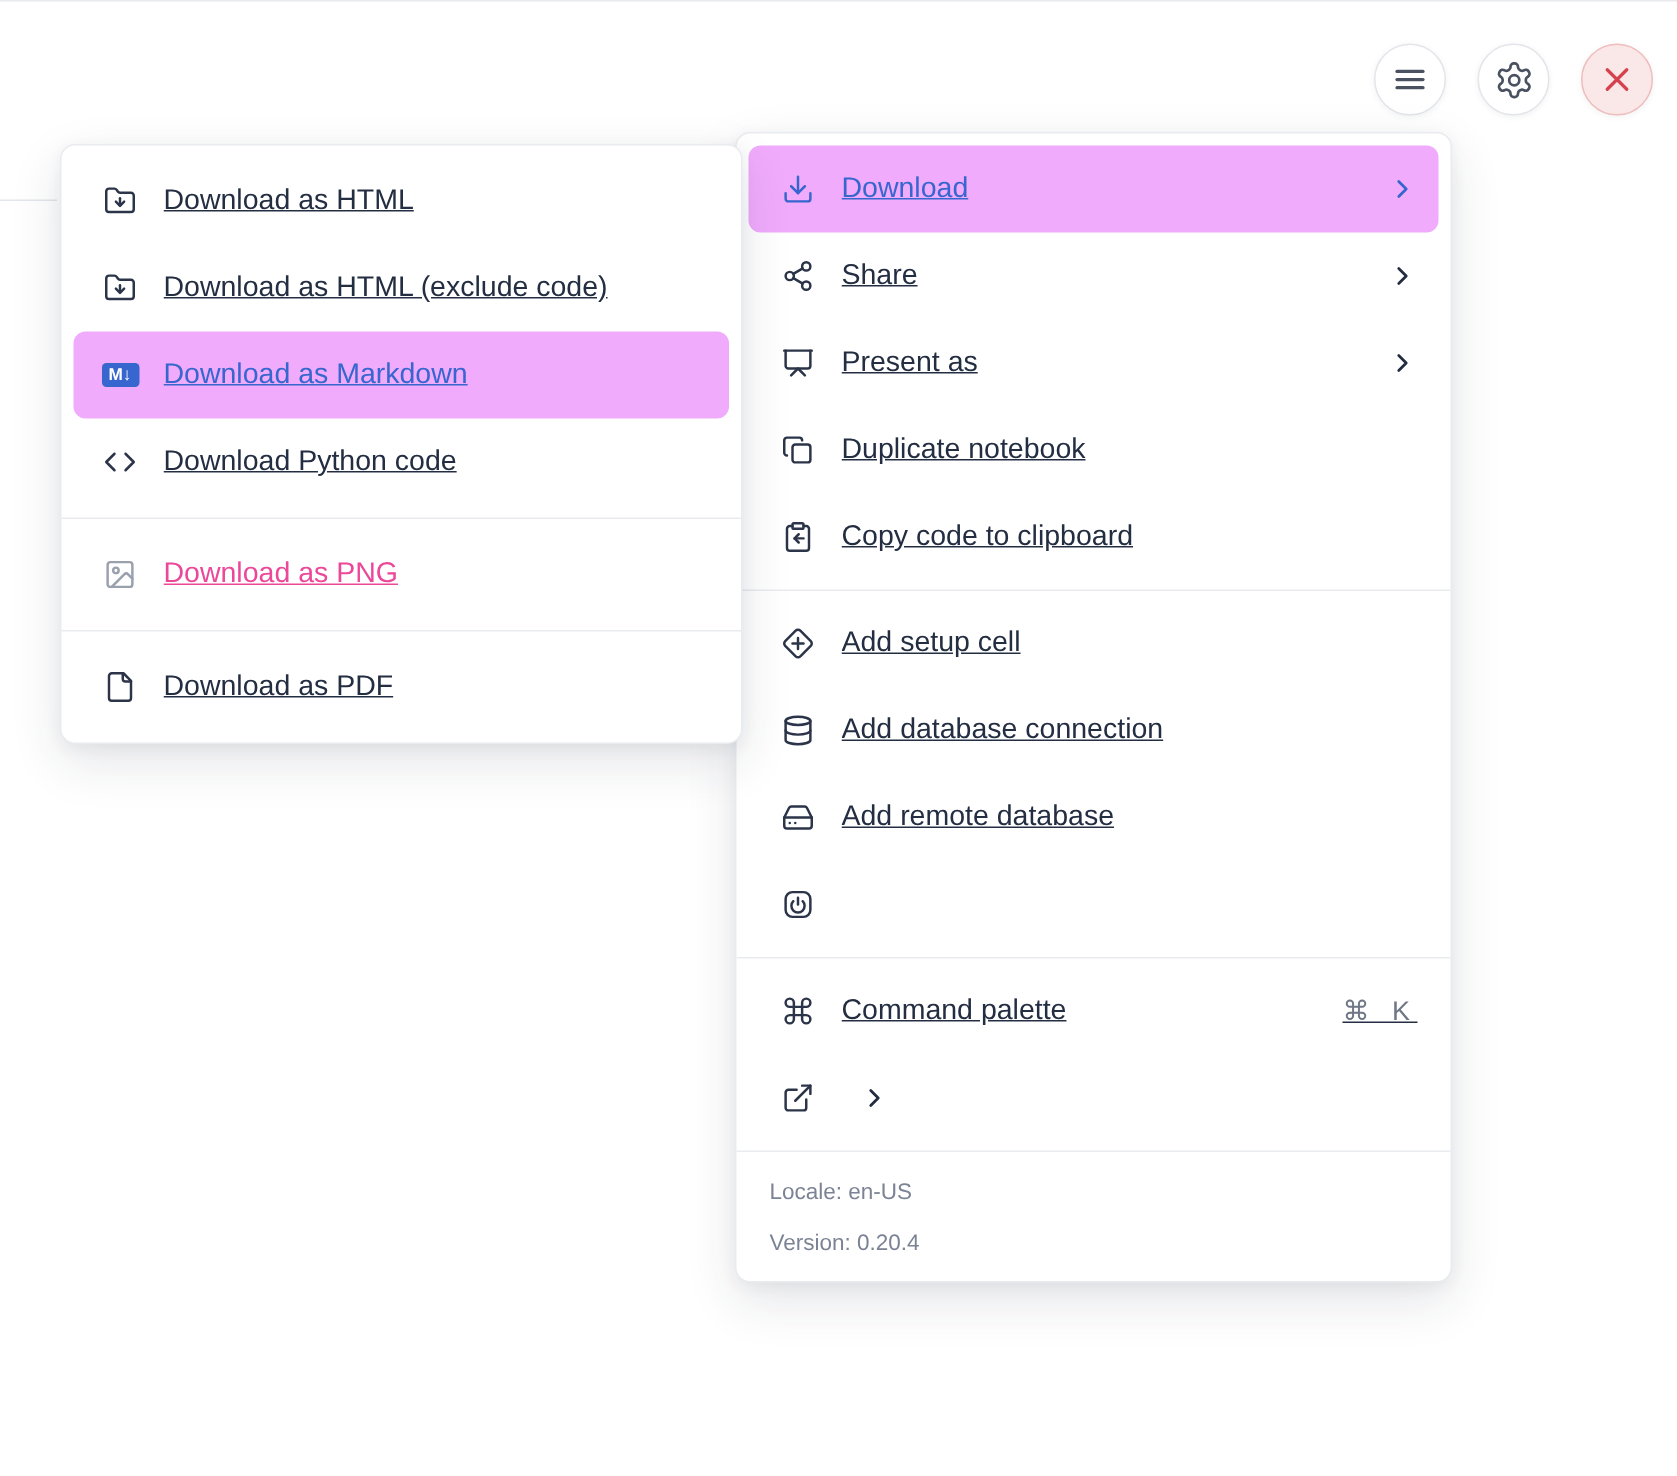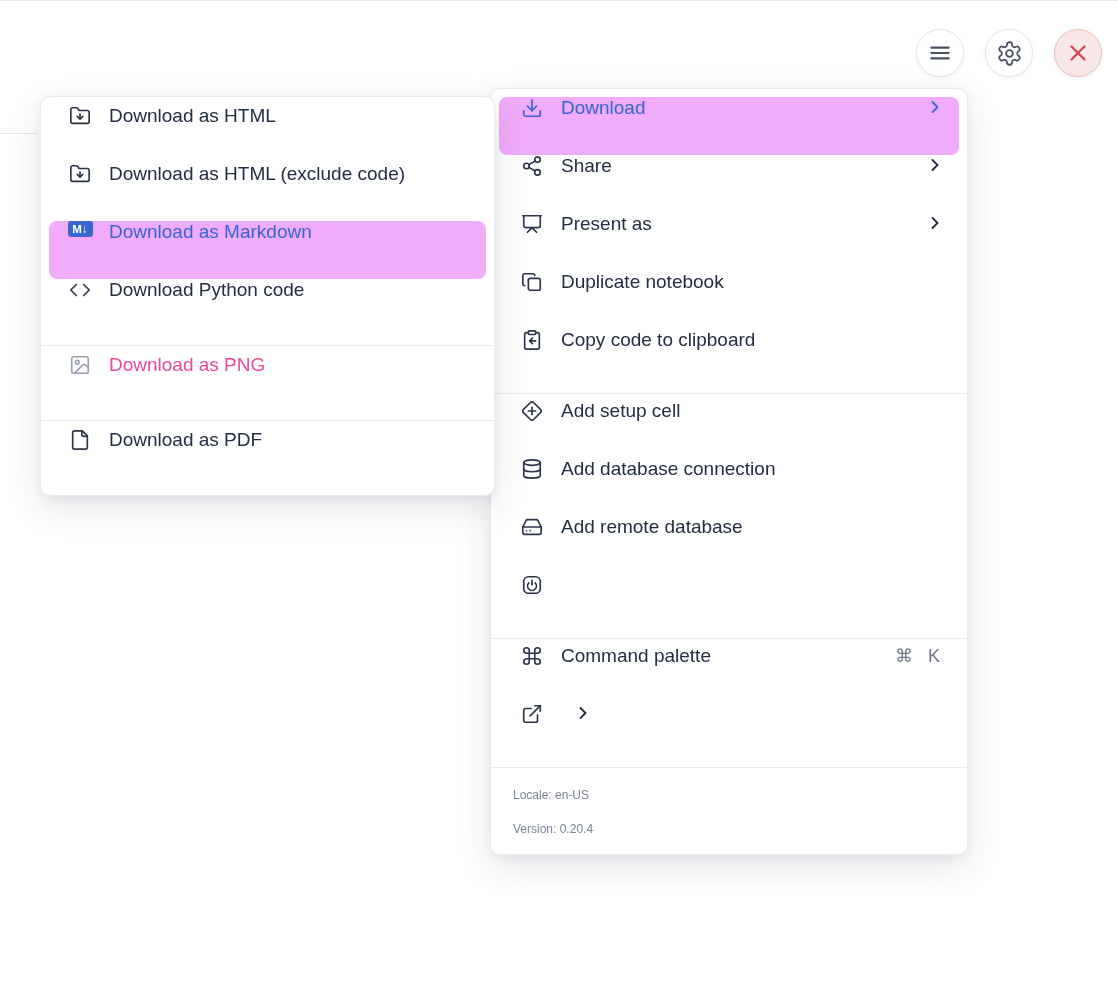--- a/index.html
+++ b/index.html
@@ -33,25 +33,26 @@
     border: 1px solid #e9ebef;
     border-radius: 10px;
     box-shadow: 0 12px 34px rgba(35,45,65,0.12), 0 3px 10px rgba(35,45,65,0.06);
     padding: 8px 0;
   }
   #notebook-menu { left: 490px; top: 88px; width: 478px; z-index: 1; }
   #download-submenu { left: 40px; top: 96px; width: 455px; z-index: 2; }
 
   .menu-item {
     height: 58px;
-    display: flex; align-items: flex-start;
+    display: flex; align-items: center;
     margin: 0 8px; padding: 0 14px 0 20px;
     border-radius: 8px;
     font-size: 19px; color: #242e42;
     cursor: pointer;
+    text-decoration: underline;
   }
   #download-submenu .menu-item { padding: 0 14px 0 18px; }
   .menu-item .menu-icon { width: 26px; display: flex; align-items: center; justify-content: center; margin-right: 16px; color: #2b3448; flex: 0 0 26px; }
   .menu-item .label { flex: 1; white-space: nowrap; overflow: hidden; }
   .menu-item.highlighted { background: #f0abfc; color: #3766cf; }
   .menu-item.highlighted .menu-icon, .menu-item.highlighted .chevron { color: #3766cf; }
   .menu-item.disabled { color: #ec4899; cursor: default; }
   .menu-item.disabled .menu-icon { color: #9aa1ae; }
   .shortcut { color: #6f7787; font-size: 18px; letter-spacing: 5px; margin-left: 12px; white-space: nowrap; }
   .chevron { display: flex; align-items: center; margin-left: 12px; color: #242e42; }
@@ -59,21 +60,21 @@
   #download-submenu .menu-divider { margin: 8px 0; }
 
   .md-badge {
     display: inline-flex; align-items: center; justify-content: center;
     width: 25px; height: 16px; border-radius: 3px;
     background: #3766cf; color: #ffffff;
     font-size: 11.5px; font-weight: bold; letter-spacing: 0;
   }
 
   .menu-footer { padding: 8px 22px 4px 22px; }
-  .footer-line { color: #7b8394; font-size: 12px; line-height: 26px; }
+  .footer-line { color: #7b8394; font-size: 15px; line-height: 26px; }
   .footer-line + .footer-line { margin-top: 8px; }
 
   svg { display: block; }
 </style>
 </head>
 <body>
 
 <div class="top-line"></div>
 <div class="cell-line"></div>
 

